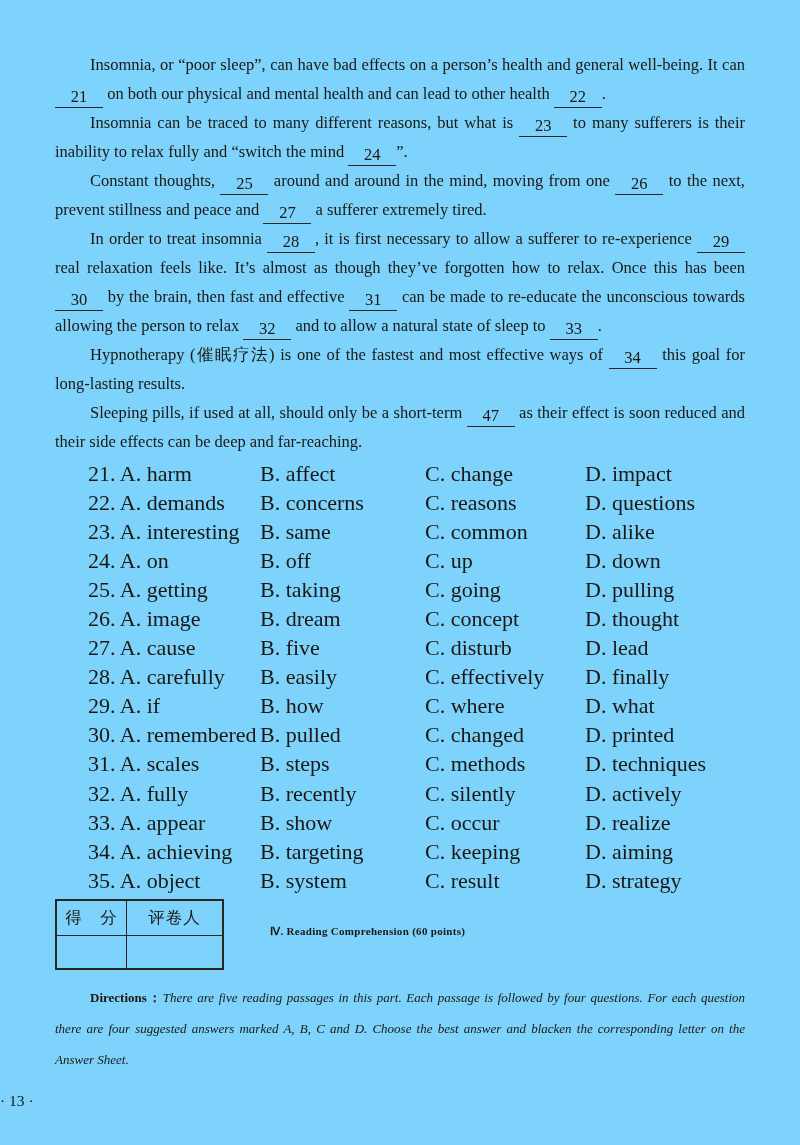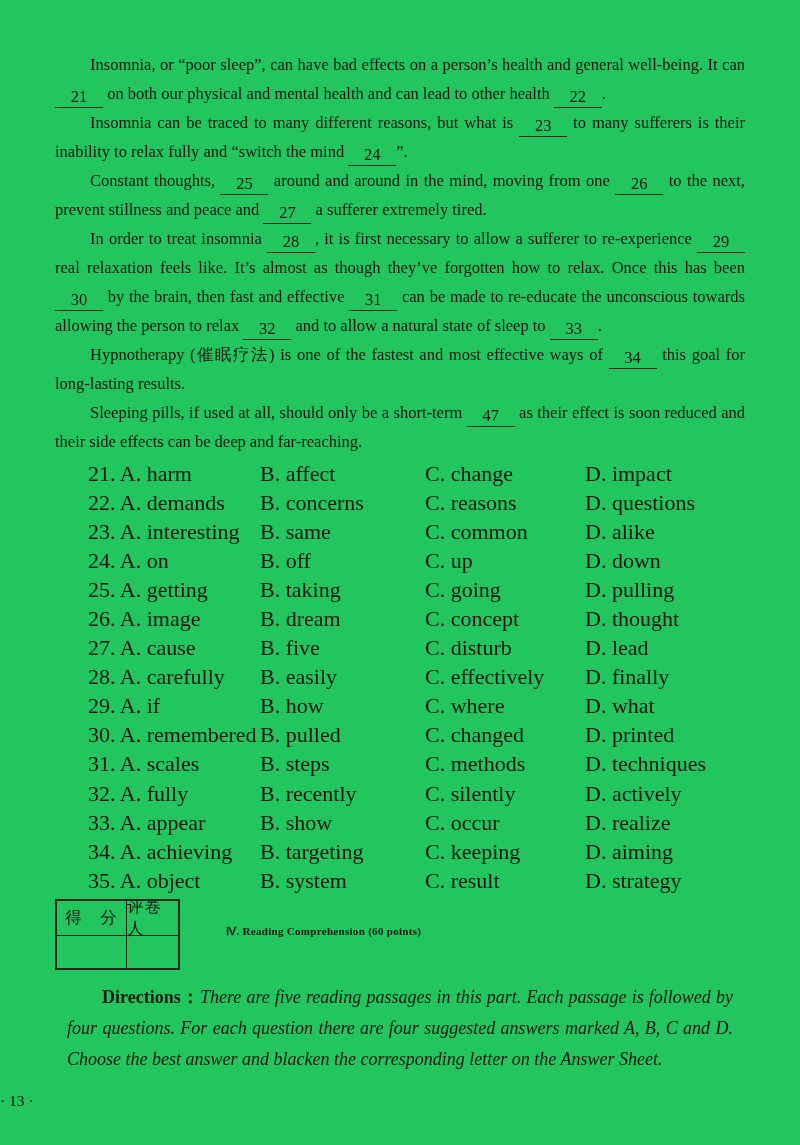--- a/index.html
+++ b/index.html
@@ -1,20 +1,20 @@
 <!DOCTYPE html>
 <html><head>
 <meta charset="utf-8">
 <style>
   html,body { margin:0; padding:0; background:#e8e8e8; }
   .page {
     position:relative;
     width:800px; height:1145px;
     margin:0 auto;
-    background:#22c55e;
+    background:#7dd3fc;
     font-family:"Liberation Serif", serif;
     color:#1b1813;
     overflow:hidden;
   }
   .content { position:absolute; left:55px; right:55px; top:50px; }
 
   
   .para {
     margin:0;
     text-indent:35px;
@@ -40,21 +40,21 @@
     grid-template-columns:172px 165px 160px 1fr;
     height:29.1px;
     align-items:center;
     font-size:22px;
     white-space:nowrap;
   }
 
   
   .section-row { display:flex; margin-top:4px; }
   .score-box {
-    width:125px; height:71px;
+    width:169px; height:71px;
     box-sizing:border-box;
     border:2px solid #2a2620;
     display:grid;
     grid-template-columns:70px 1fr;
     grid-template-rows:35px 1fr;
   }
   .sb-cell {
     display:flex; align-items:center; justify-content:center;
     font-size:16.5px;
     border-right:1.5px solid #2a2620;
@@ -66,22 +66,22 @@
 
   .section-heading {
     margin:26px 16px 0 46px;
     font-size:11px;
     font-weight:bold;
     letter-spacing:0.3px;
   }
 
   
   .directions {
-    margin:12px 12px 0;
-    font-size:18px;
+    margin:12px 0 0;
+    font-size:13px;
     line-height:31px;
     text-align:justify;
     text-indent:35px;
   }
   .directions b { font-style:normal; }
   .directions i { font-style:italic; }
 
   .footer {
     position:absolute; left:0; right:0; top:1092px;
     text-align:left;

